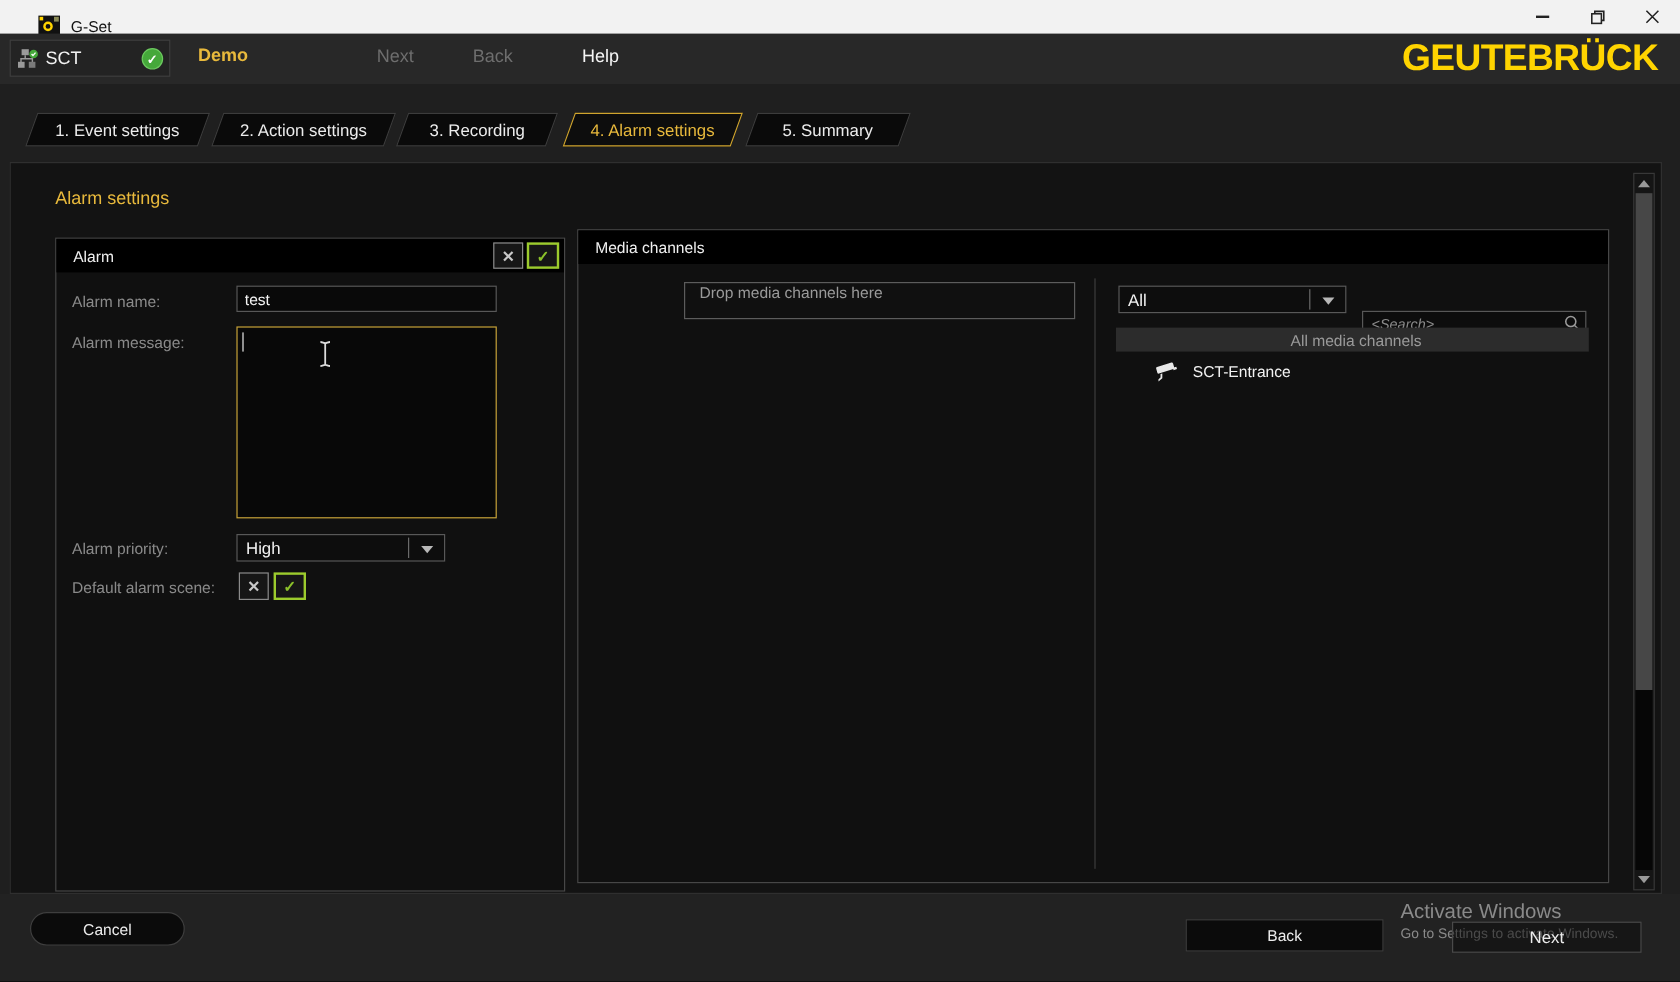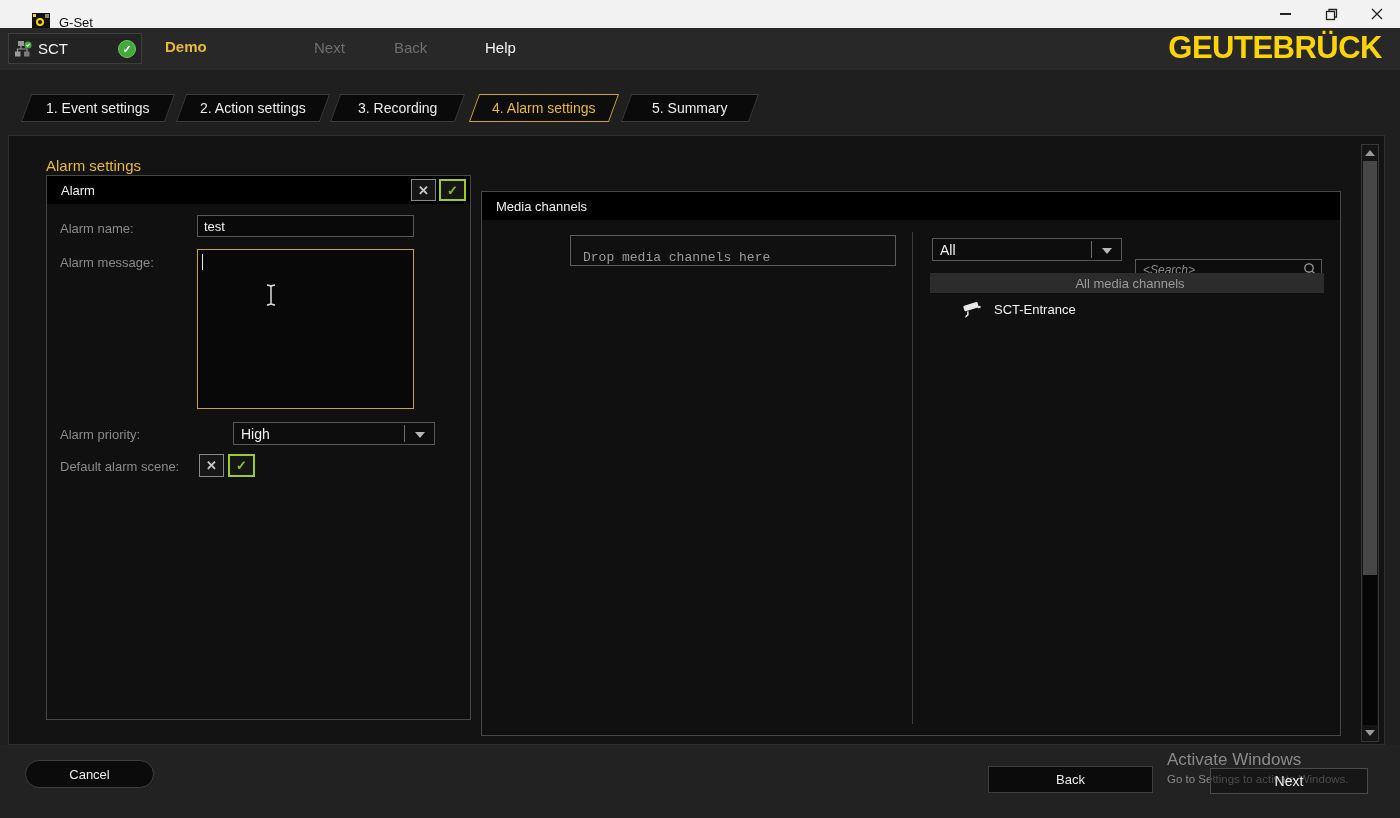--- a/index.html
+++ b/index.html
@@ -47,21 +47,21 @@
   
   .frame { position:absolute; left:8px; top:135px; width:1377px; height:610px;
            background:#131313; border:1px solid #2f2f2f; }
   .page-heading { position:absolute; left:37px; top:21px; font-size:15px; color:#e8b93c; }
 
   .panel { position:absolute; background:#101010; border:1px solid #474747; }
   .panel-header { position:absolute; left:0; top:0; right:0; height:28px; background:#000;
                   display:flex; align-items:center; }
   .panel-header .ptitle { margin-left:14px; font-size:13px; color:#f0f0f0; }
 
-  .alarm-panel { left:37px; top:39px; width:425px; height:545px;padding-left:44px; }
+  .alarm-panel { left:37px; top:62px; width:425px; height:545px;padding-left:44px; }
   .media-panel { left:472px; top:55px; width:860px; height:545px; }
 
   .toggle-btn { position:absolute; width:25px; height:22px; background:#161616;
                 display:flex; align-items:center; justify-content:center; font-size:13px; font-weight:bold; }
   .toggle-x { border:1px solid #8a8a8a; color:#c8c8c8; }
   .toggle-check { border:2px solid #9ccb2d; color:#8bc02a; }
   .hdr-x { right:34px; top:3px; }
   .hdr-check { right:4px; top:3px; width:27px; }
 
   .flabel { position:absolute; left:13px; font-size:13px; color:#8a8a8a; }
@@ -72,29 +72,29 @@
               background:#080808; border:1px solid #c9a43a; }
   .caret { position:absolute; left:4px; top:4px; width:1px; height:16px; background:#e8e8e8; }
 
   .dd { position:absolute; height:23px; background:#0d0d0d; border:1px solid #585858;
         display:flex; align-items:center; }
   .dd .dd-value { margin-left:7px; font-size:14px; color:#f2f2f2; }
   .dd .dd-sep { position:absolute; right:29px; top:2px; bottom:2px; width:1px; background:#6a6a6a; }
   .dd .dd-arrow { position:absolute; right:9px; top:9px; width:0; height:0;
                   border-left:5.5px solid transparent; border-right:5.5px solid transparent;
                   border-top:6px solid #b8b8b8; }
-  .priority-dd { left:150px; top:246px; width:202px;margin-left:36px; }
+  .priority-dd { left:150px; top:246px; width:174px; }
   .filter-dd { left:450px; top:46px; width:190px;text-align:right; }
 
   .scene-x { left:152px; top:278px; height:23px; }
   .scene-check { left:181px; top:278px; width:27px; height:23px; }
 
   
   .drop-zone { position:absolute; left:88px; top:43px; width:326px; height:31px;
-               border:1px solid #5c5c5c; display:flex; align-items:flex-end;font-family:Liberation Mono, monospace; }
+               border:1px solid #5c5c5c; display:flex; align-items:flex-start; }
   .drop-zone span { margin-left:12px; font-size:13px; color:#9a9a9a; }
   .v-divider { position:absolute; left:430px; top:40px; width:1px; height:492px; background:#3d3d3d; }
   .search-box { position:absolute; left:653px; top:47px; width:187px; height:21px;
                 background:#0d0d0d; border:1px solid #585858;margin-top:20px; }
   .search-box input { position:absolute; left:0; top:0; width:165px; height:19px; background:transparent;
                       border:none; outline:none; color:#bdbdbd; font-size:12px; font-style:italic;
                       padding-left:7px; font-family:"Liberation Sans", sans-serif; }
   .search-box input::placeholder { color:#8a8a8a; }
   .search-icon { position:absolute; right:3px; top:2px; }
   .list-header { position:absolute; left:448px; top:81px; width:394px; height:20px; background:#2c2c2c;

